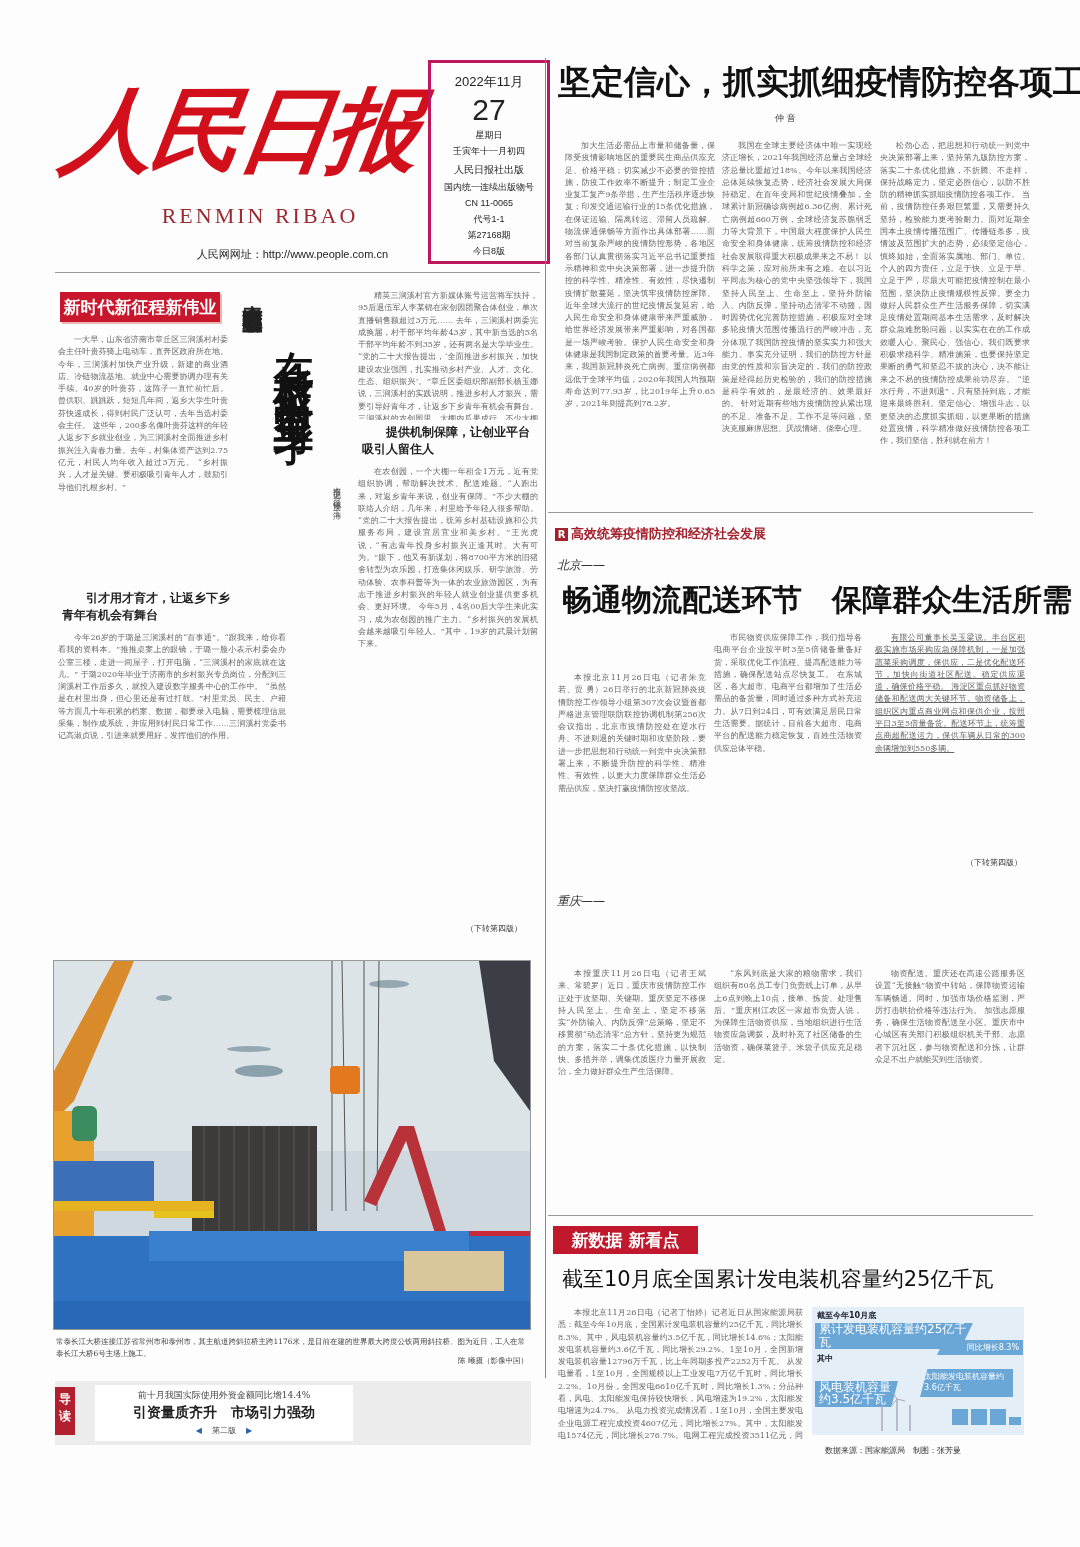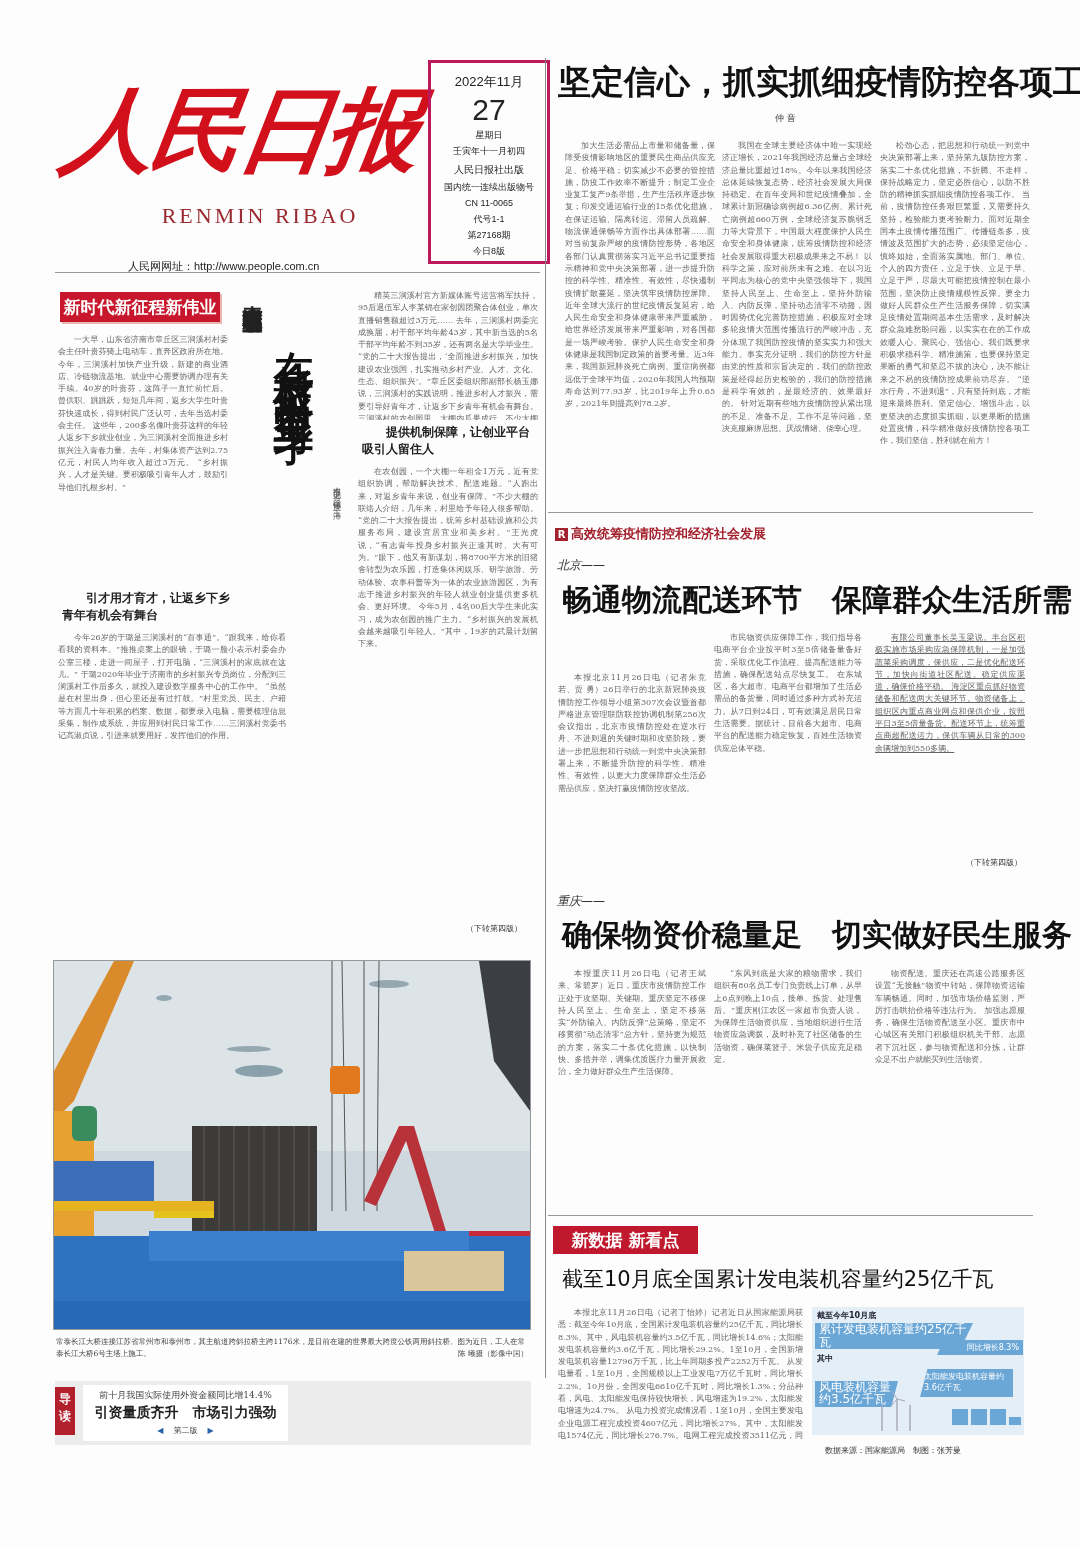--- a/index.html
+++ b/index.html
@@ -1,21 +1,21 @@
 <!DOCTYPE html>
 <html><head>
 <meta charset="utf-8">
 <style>
   html, body { margin:0; padding:0; }
   body { width:1080px; height:1547px; background:#ffffff; font-family:"DejaVu Serif", serif; color:#1a1a1a; position:relative; overflow:hidden; }
   .page { position:absolute; left:0; top:0; width:1080px; height:1547px; background:#fdfdfd; }
   
   .logo { position:absolute; left:60px; top:55px; width:360px; height:150px; color:#d2101c; font-family:"DejaVu Serif", serif; font-weight:bold; font-style:italic; font-size:92px; letter-spacing:-4px; line-height:150px; text-align:center; transform:skewX(-8deg); }
   .logo-pinyin { position:absolute; left:140px; top:203px; width:240px; text-align:center; color:#9a2a30; font-family:"Liberation Serif", serif; font-size:22px; letter-spacing:3px; }
-  .website { position:absolute; left:128px; top:247px; width:260px; text-align:left; font-family:"Liberation Sans", sans-serif; font-size:11px; color:#222;margin-top:12px; }
+  .website { position:absolute; left:128px; top:247px; width:260px; text-align:right; font-family:"Liberation Sans", sans-serif; font-size:11px; color:#222; }
   .datebox { position:absolute; left:428px; top:60px; width:122px; height:204px; border:3px solid #be185d; box-sizing:border-box; text-align:center; font-family:"Liberation Sans", sans-serif; color:#222; }
   .datebox .ym { font-size:13px; margin-top:10px; }
   .datebox .day { font-size:30px; margin-top:2px; line-height:34px; }
   .datebox .sm { font-size:9px; line-height:16px; }
   .datebox .pub { font-family:"DejaVu Serif", serif; font-size:10px; margin:4px 0 2px; }
   
   .lead-title { position:absolute; left:558px; top:60px; width:480px; font-family:"DejaVu Sans", sans-serif; font-weight:bold; font-size:33px; letter-spacing:0px; color:#111; white-space:nowrap; }
   .lead-author { position:absolute; left:775px; top:112px; font-size:9px; color:#333; }
   .col { position:absolute; font-size:8px; line-height:12.3px; color:#666; text-align:justify; overflow:hidden; }
   .col p { margin:0; text-indent:2em; }
@@ -153,26 +153,26 @@
       <rect x="95" y="270" width="320" height="30" fill="#3a80cf"></rect>
       <rect x="0" y="200" width="100" height="40" fill="#3d6fb8"></rect>
       <rect x="100" y="245" width="60" height="12" fill="#e6c21f"></rect>
       <rect x="0" y="240" width="160" height="10" fill="#e6b320"></rect>
       <rect x="0" y="340" width="476" height="28" fill="#2769b6"></rect>
       <rect x="350" y="290" width="100" height="40" fill="#d9c79b"></rect>
     </svg>
   </div>
   <div class="caption">
     <span>常泰长江大桥连接江苏省常州市和泰州市，其主航道跨斜拉桥主跨1176米，是目前在建的世界最大跨度公铁两用斜拉桥。图为近日，工人在常泰长江大桥6号主塔上施工。</span>
-    <span style="float:right;">陈 曦摄（影像中国）</span>
+    <span style="float:right;margin-top:7px;">陈 曦摄（影像中国）</span>
   </div>
 
   <div class="guide">
     <div class="guide-tag">导读</div>
-    <div class="guide-item" style="left:28px;width:205px;">
+    <div class="guide-item" style="left:40px;width:258px;">
       <div class="k">前十月我国实际使用外资金额同比增14.4%</div>
       <div class="h">引资量质齐升　市场引力强劲</div>
       <div class="pg"><span class="arr">◀</span><span>第二版</span><span class="arr">▶</span></div>
     </div>
   </div>
 
   <div class="section-tag"><span class="r">R</span><span>高效统筹疫情防控和经济社会发展</span></div>
 
   <div class="city" style="left:557px;top:557px;">北京——</div>
   <div class="big-head" style="left:562px;top:580px;">畅通物流配送环节　保障群众生活所需</div>
@@ -181,21 +181,20 @@
     </div>
   <div class="col" style="left:714px;top:632px;width:148px;height:238px;">
       <p>市民物资供应保障工作，我们指导各电商平台企业按平时3至5倍储备量备好货，采取优化工作流程、提高配送能力等措施，确保配送站点尽快复工。 在东城区，各大超市、电商平台都增加了生活必需品的备货量，同时通过多种方式补充运力。从7日到24日，可有效满足居民日常生活需要。据统计，目前各大超市、电商平台的配送能力稳定恢复，百姓生活物资供应总体平稳。</p>
     </div>
   <div class="col" style="left:875px;top:632px;width:150px;height:228px;text-decoration:underline;">
       <p>有限公司董事长吴玉梁说。丰台区积极实施市场采购应急保障机制，一是加强蔬菜采购调度，保供应，二是优化配送环节，加快向街道社区配送。稳定供应渠道，确保价格平稳。 海淀区重点抓好物资储备和配送两大关键环节。物资储备上，组织区内重点商业网点和保供企业，按照平日3至5倍量备货。配送环节上，统筹重点商超配送运力，保供车辆从日常的300余辆增加到550多辆。</p>
     </div>
   <div class="end-note" style="left:966px;top:857px;">（下转第四版）</div>
 
   <div class="city" style="left:557px;top:893px;">重庆——</div>
-  <div class="big-head" style="left:562px;top:915px;">确保物资价稳量足　切实做好民生服务</div>
   <div class="col" style="left:558px;top:968px;width:148px;height:240px;">
       <p>本报重庆11月26日电（记者王斌来、常碧罗）近日，重庆市疫情防控工作正处于攻坚期、关键期。重庆坚定不移保持人民至上、生命至上，坚定不移落实“外防输入、内防反弹”总策略，坚定不移贯彻“动态清零”总方针，坚持更为规范的方案，落实二十条优化措施，以快制快、多措并举，调集优质医疗力量开展救治，全力做好群众生产生活保障。</p>
     </div>
   <div class="col" style="left:714px;top:968px;width:148px;height:240px;">
       <p>“东风到底是大家的粮物需求，我们组织有80名员工专门负责线上订单，从早上6点到晚上10点，接单、拣货、处理售后。”重庆刚江农区一家超市负责人说，为保障生活物资供应，当地组织进行生活物资应急调拨，及时补充了社区储备的生活物资，确保菜篮子、米袋子供应充足稳定。</p>
     </div>
   <div class="col" style="left:875px;top:968px;width:150px;height:240px;">
       <p>物资配送。重庆还在高速公路服务区设置“无接触”物资中转站，保障物资运输车辆畅通。同时，加强市场价格监测，严厉打击哄抬价格等违法行为。 加强志愿服务，确保生活物资配送至小区。重庆市中心城区有关部门积极组织机关干部、志愿者下沉社区，参与物资配送和分拣，让群众足不出户就能买到生活物资。</p>
     </div>
 

